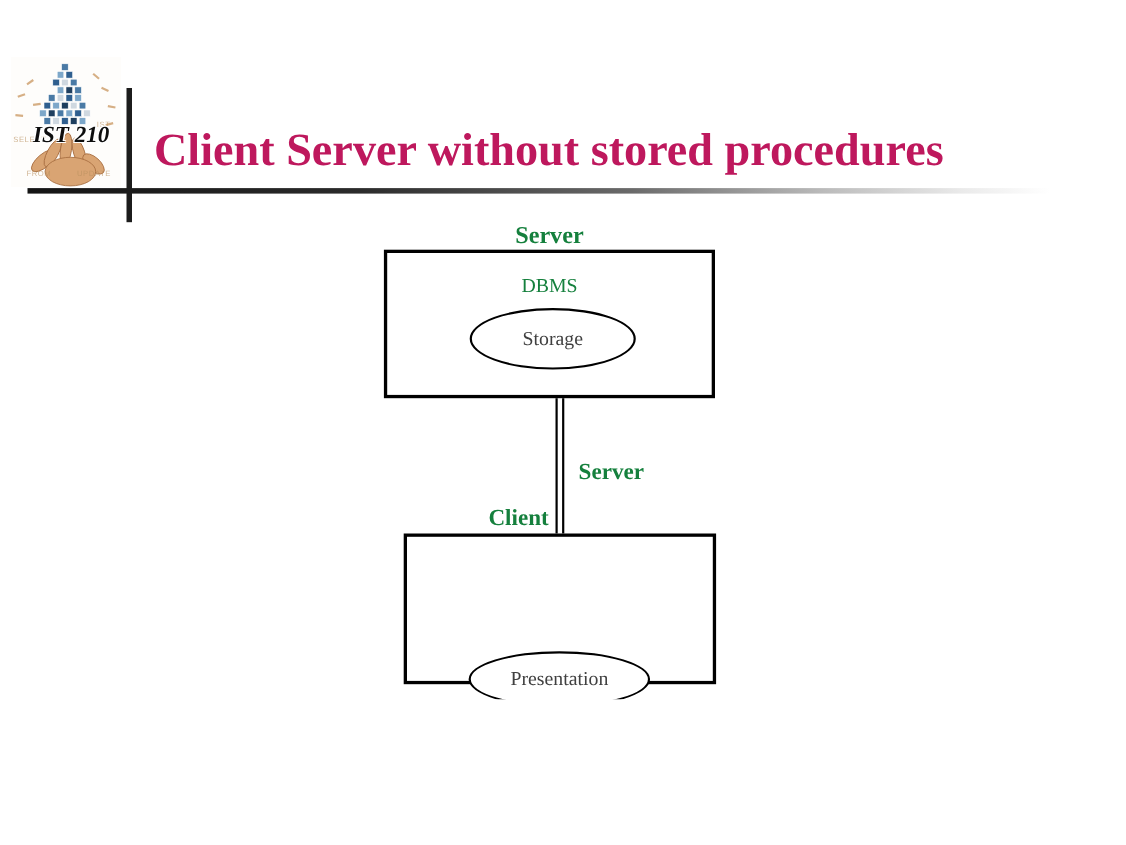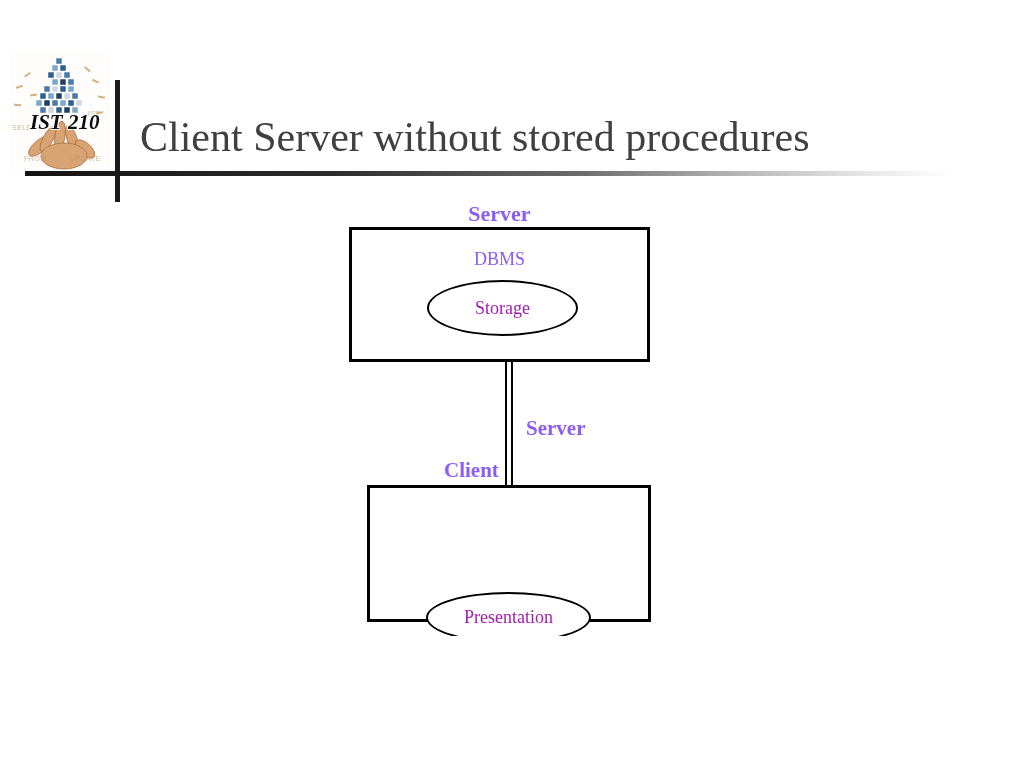--- a/index.html
+++ b/index.html
@@ -15,30 +15,30 @@
   .logo-text{position:absolute;left:20px;top:58px;font-family:"Liberation Serif",serif;
              font-weight:bold;font-style:italic;font-size:21px;color:#0d0d0d;
              text-shadow:1px 1px 0 #fff,-1px -1px 0 #fff,1px -1px 0 #fff,-1px 1px 0 #fff;}
   .vline{position:absolute;left:115px;top:80px;width:5px;height:122px;background:#1c1c1c;}
   .hline{position:absolute;left:25px;top:171px;width:999px;height:5px;
          background:linear-gradient(90deg,#141414 0%,#2b2b2b 30%,#6a6a6a 55%,#b9b9b9 72%,#eaeaea 85%,#ffffff 93%);}
   .title{position:absolute;left:140px;top:113px;margin:0;font-weight:normal;
          font-size:42px;white-space:nowrap;font-family:"Liberation Serif",serif;}
 
   
-  .lbl{position:absolute;color:#8b5cf6;font-family:"Liberation Serif",serif;}
+  .lbl{position:absolute;color:#15803d;font-family:"Liberation Serif",serif;}
   .bold{font-weight:bold;}
   .server-lbl{left:349px;top:201px;width:301px;text-align:center;font-size:22px;}
   .box{position:absolute;border:3px solid #000;background:#fff;box-sizing:border-box;}
   .server-box{left:349px;top:227px;width:301px;height:135px;}
   .client-box{left:367px;top:485px;width:284px;height:137px;}
   .dbms{left:349px;top:249px;width:301px;text-align:center;font-size:18px;}
   .ellipse{position:absolute;border:2px solid #000;border-radius:50%;background:#fff;
            display:flex;align-items:center;justify-content:center;font-size:18px;
-           box-sizing:border-box;color:#a21caf;}
+           box-sizing:border-box;color:#404040;}
   .storage{left:427px;top:280px;width:151px;height:56px;}
   .logic{left:428px;top:502px;width:160px;height:54px;}
   .presentation{left:426px;top:592px;width:165px;height:51px;}
   .network-line{position:absolute;left:505px;top:362px;width:8px;height:124px;
                 border-left:2px solid #000;border-right:2px solid #000;box-sizing:border-box;}
   .network-lbl{left:526px;top:416px;font-size:21px;}
   .client-lbl{left:444px;top:458px;font-size:21px;}
 
   .page-num{position:absolute;left:946px;top:718px;font-family:"Liberation Sans",sans-serif;
             font-size:21px;color:#4c1d95;}
@@ -105,21 +105,21 @@
     </svg>
     <span class="bg-word bw1">SELECT</span>
     <span class="bg-word bw2">FROM</span>
     <span class="bg-word bw3">UPDATE</span>
     <span class="bg-word bw4">IST</span>
     <span class="logo-text">IST 210</span>
   </div>
 
   <div class="vline"></div>
   <div class="hline"></div>
-  <h1 class="title" style="color: #404040;">Client Server without stored procedures</h1>
+  <h1 class="title" style="color: #be185d; font-weight: bold;">Client Server without stored procedures</h1>
 
   <div class="lbl bold server-lbl">Server</div>
   <div class="box server-box"></div>
   <div class="lbl dbms">DBMS</div>
   <div class="ellipse storage">
     <span>Storage</span>
   </div>
 
   <div class="network-line"></div>
   <div class="lbl bold network-lbl">Server</div>

